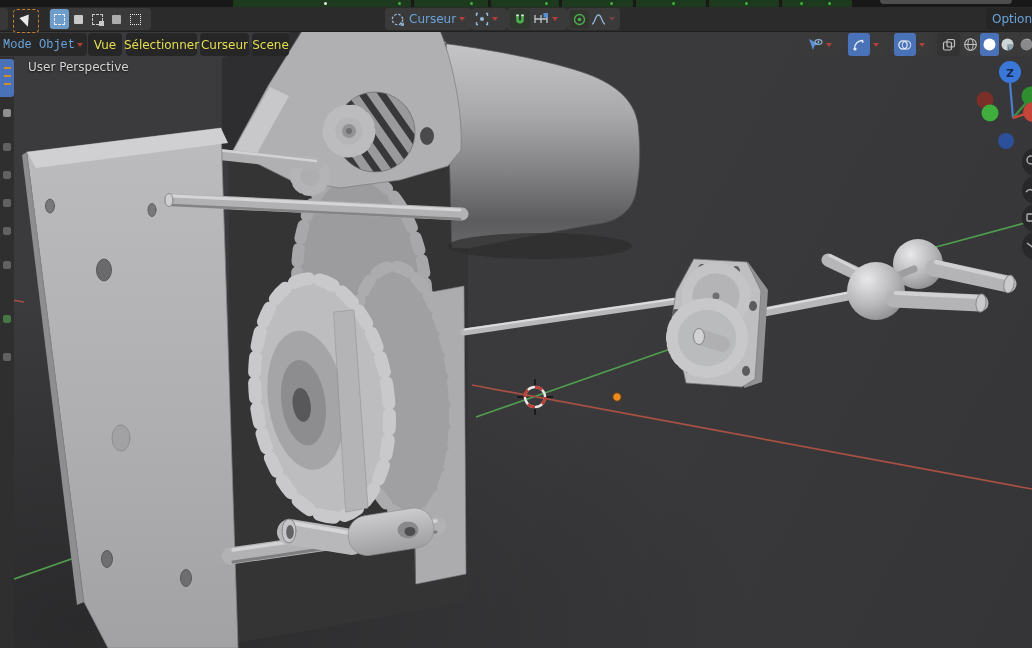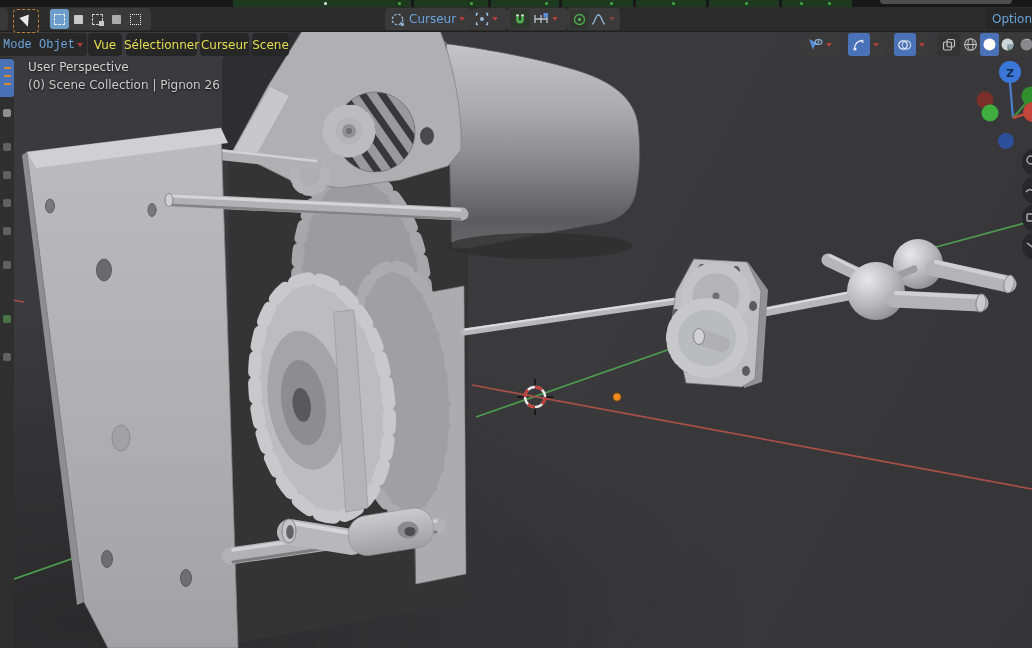--- a/index.html
+++ b/index.html
@@ -262,21 +262,20 @@
       <g stroke="#b0b0b2" stroke-width="1.4" fill="none">
         <circle cx="1031" cy="160" r="4"></circle>
           <path d="M1026 192 q4 -5 8 0"></path>
         <rect x="1027" y="214" width="8" height="7" rx="1"></rect>
           <path d="M1027 243 l8 6"></path>
       </g>
     </g>
   </svg>
 
   <div class="vp-label" style="top:58px">User Perspective</div>
-  <div class="vp-label sub" style="top:76px">(0) Scene Collection | Pignon 26</div>
 
   <div class="topstrip">
     <div class="seg" style="left:233px;width:178px"></div>
     <div class="seg" style="left:414px;width:74px"></div>
     <div class="seg" style="left:491px;width:68px"></div>
     <div class="seg" style="left:562px;width:71px"></div>
     <div class="seg" style="left:636px;width:70px"></div>
     <div class="seg" style="left:709px;width:70px"></div>
     <div class="seg" style="left:782px;width:70px"></div>
     <div class="dot white" style="left:324px"></div>

